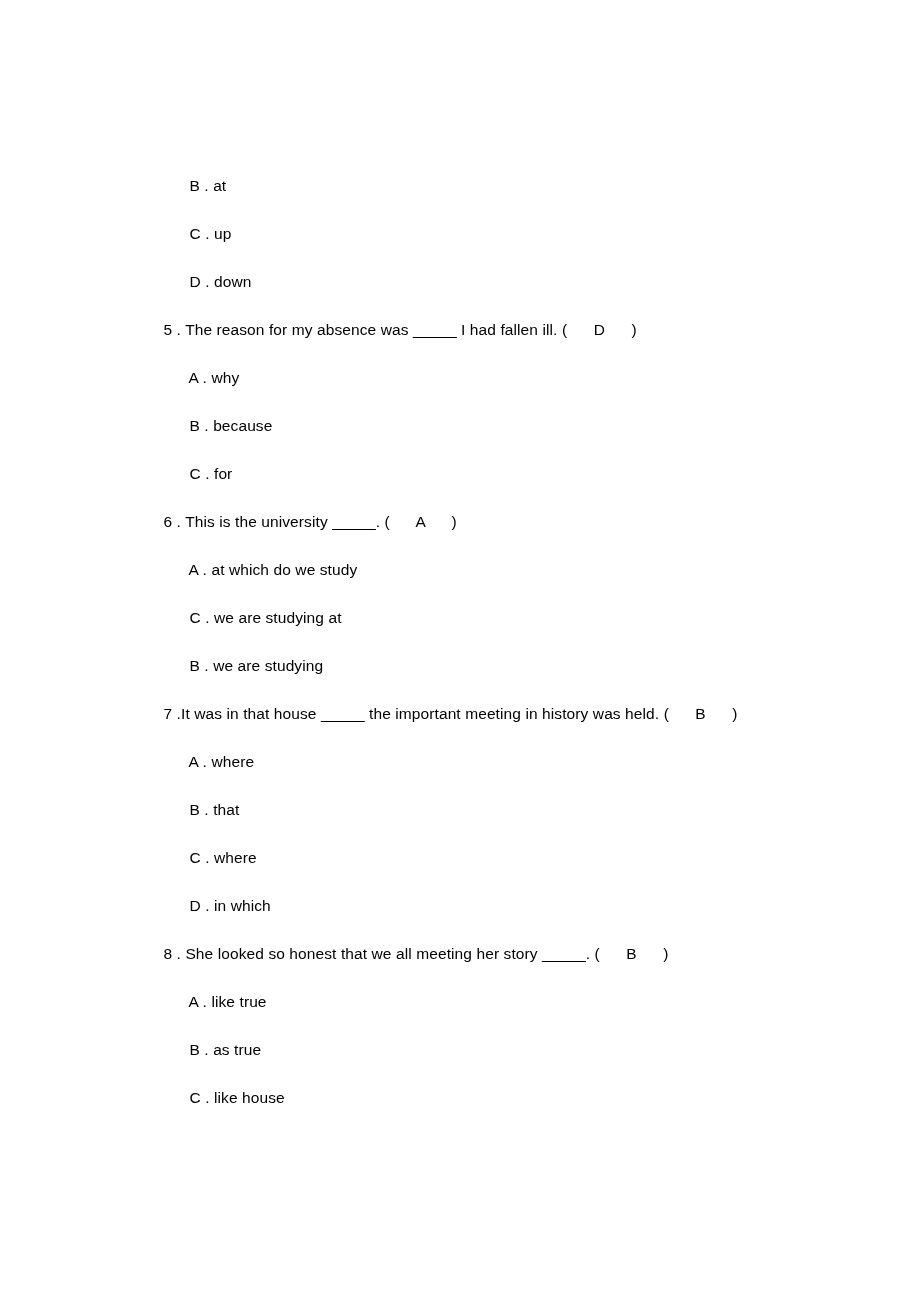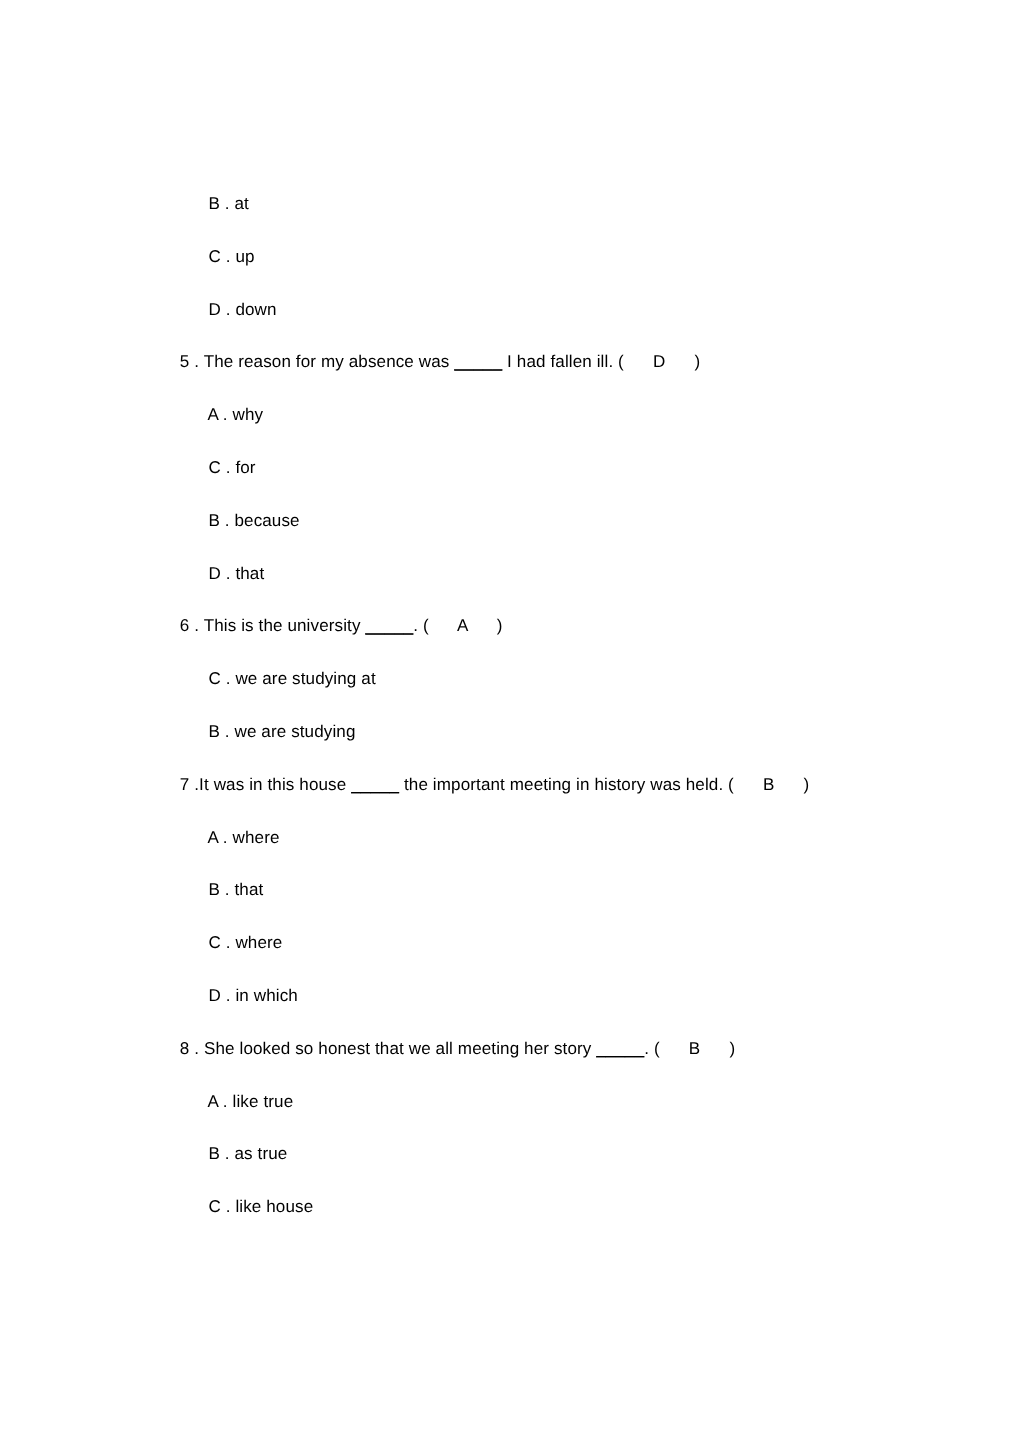--- a/index.html
+++ b/index.html
@@ -63,41 +63,41 @@
       <span>D</span><span> . </span><span>down</span>
     </div>
 
     <div class="line question">
       <span>5</span><span> . </span><span>The reason for my absence was </span><span class="blank">_____</span><span> I had fallen ill. </span><span>(</span><span>      </span><span>D</span><span>      </span><span>)</span>
     </div>
     <div class="line option">
       <span>A</span><span> . </span><span>why</span>
     </div>
     <div class="line option">
-      <span>C</span><span> . </span><span>for</span>
-    </div>
-    <div class="line option">
       <span>B</span><span> . </span><span>because</span>
     </div>
     <div class="line option">
-      <span>D</span><span> . </span><span>that</span>
+      <span>C</span><span> . </span><span>for</span>
     </div>
 
     <div class="line question">
       <span>6</span><span> . </span><span>This is the university </span><span class="blank">_____</span><span>. </span><span>(</span><span>      </span><span>A</span><span>      </span><span>)</span>
+    </div>
+    <div class="line option">
+      <span>A</span><span> . </span><span>at which do we study</span>
     </div>
     <div class="line option">
       <span>C</span><span> . </span><span>we are studying at</span>
     </div>
     <div class="line option">
       <span>B</span><span> . </span><span>we are studying</span>
     </div>
 
     <div class="line question">
-      <span>7</span><span> .</span><span>It was in this house </span><span class="blank">_____</span><span> the important meeting in history was held. </span><span>(</span><span>      </span><span>B</span><span>      </span><span>)</span>
+      <span>7</span><span> .</span><span>It was in that house </span><span class="blank">_____</span><span> the important meeting in history was held. </span><span>(</span><span>      </span><span>B</span><span>      </span><span>)</span>
     </div>
     <div class="line option">
       <span>A</span><span> . </span><span>where</span>
     </div>
     <div class="line option">
       <span>B</span><span> . </span><span>that</span>
     </div>
     <div class="line option">
       <span>C</span><span> . </span><span>where</span>
     </div>

